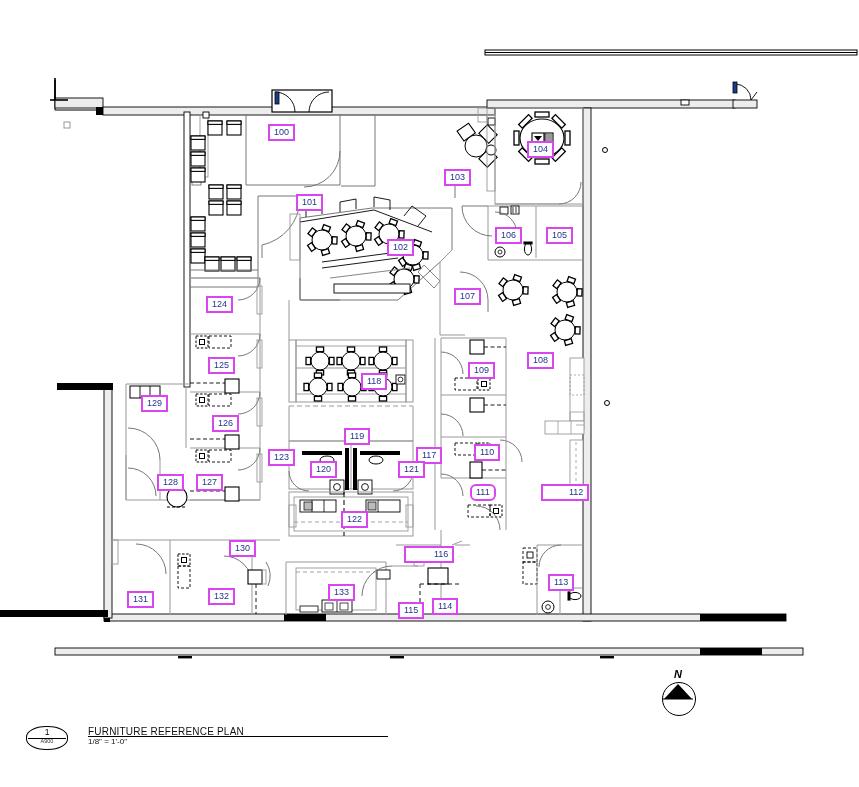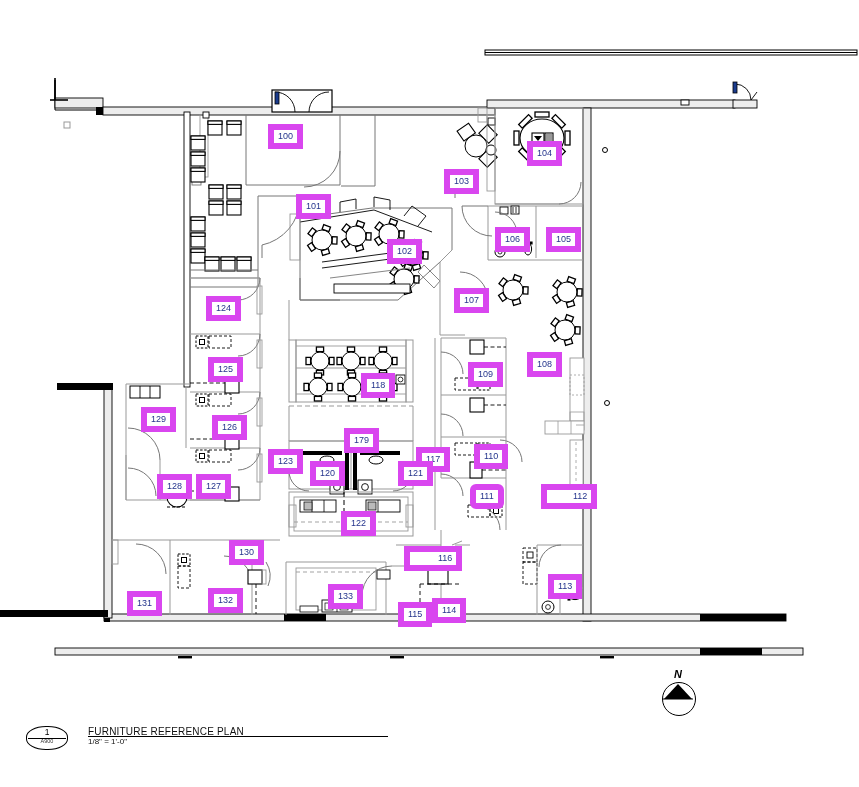--- a/index.html
+++ b/index.html
@@ -1,19 +1,19 @@
 <!DOCTYPE html>
 <html><head>
 <meta charset="utf-8">
 <style>
   html,body{margin:0;padding:0;background:#ffffff;}
   body{width:859px;height:787px;position:relative;overflow:hidden;
        font-family:"Liberation Sans", sans-serif;}
   #plan{position:absolute;left:0;top:0;width:859px;height:787px;}
-  .roomlabel{position:absolute;border:6px solid #d946ef;background:#fff;
+  .roomlabel{position:absolute;border:2px solid #d946ef;background:#fff;
              color:#24348c;font-size:9px;line-height:11px;text-align:center;
              padding:1px 4px;white-space:nowrap;font-family:"Liberation Sans",sans-serif;}
   #titleblock{position:absolute;left:26px;top:726px;width:360px;height:34px;}
   .tb-title{position:absolute;left:62px;top:0px;font-size:10px;letter-spacing:.2px;color:#111;}
   .tb-scale{position:absolute;left:62px;top:11px;font-size:8px;color:#111;}
   .tb-line{position:absolute;left:62px;top:10px;width:300px;height:1px;background:#000;}
   .tb-bub{position:absolute;left:0;top:0;width:40px;height:22px;border:1px solid #000;
           border-radius:20px/11px;}
   .tb-bub .num{position:absolute;left:0;top:0px;width:40px;text-align:center;font-size:8.5px;}
   .tb-bub .sheet{position:absolute;left:0;top:11px;width:40px;text-align:center;font-size:5.5px;color:#333;}
@@ -566,31 +566,31 @@
 <div class="roomlabel" style="left:468px;top:362px;">109</div>
 <div class="roomlabel" style="left:474px;top:420px;margin-top:24px;">110</div>
 <div class="roomlabel" style="left:470px;top:484px;border-radius:6px;">111</div>
 <div class="roomlabel" style="left:541px;top:484px;padding-left:26px;">112</div>
 <div class="roomlabel" style="left:548px;top:574px;">113</div>
 <div class="roomlabel" style="left:432px;top:598px;">114</div>
 <div class="roomlabel" style="left:398px;top:602px;">115</div>
 <div class="roomlabel" style="left:404px;top:546px;padding-left:28px;">116</div>
 <div class="roomlabel" style="left:416px;top:447px;">117</div>
 <div class="roomlabel" style="left:361px;top:373px;">118</div>
-<div class="roomlabel" style="left:344px;top:428px;">179</div>
+<div class="roomlabel" style="left:344px;top:428px;">119</div>
 <div class="roomlabel" style="left:310px;top:461px;">120</div>
 <div class="roomlabel" style="left:364px;top:461px;margin-left:34px;">121</div>
 <div class="roomlabel" style="left:341px;top:511px;">122</div>
 <div class="roomlabel" style="left:268px;top:449px;">123</div>
 <div class="roomlabel" style="left:206px;top:296px;">124</div>
 <div class="roomlabel" style="left:208px;top:357px;">125</div>
 <div class="roomlabel" style="left:212px;top:415px;">126</div>
 <div class="roomlabel" style="left:196px;top:474px;">127</div>
 <div class="roomlabel" style="left:157px;top:474px;">128</div>
-<div class="roomlabel" style="left:141px;top:407px;">129</div>
+<div class="roomlabel" style="left:141px;top:395px;">129</div>
 <div class="roomlabel" style="left:229px;top:540px;">130</div>
 <div class="roomlabel" style="left:127px;top:591px;">131</div>
 <div class="roomlabel" style="left:208px;top:588px;">132</div>
 <div class="roomlabel" style="left:328px;top:584px;">133</div>
 
 <div id="northarrow">
   <div class="nlbl">N</div>
   <div class="ncirc"></div>
   <svg style="position:absolute;left:14px;top:14px;" width="32" height="32" viewBox="0 0 32 32">
     <path d="M16 2 L30 17 L2 17 Z" fill="#000"></path>

